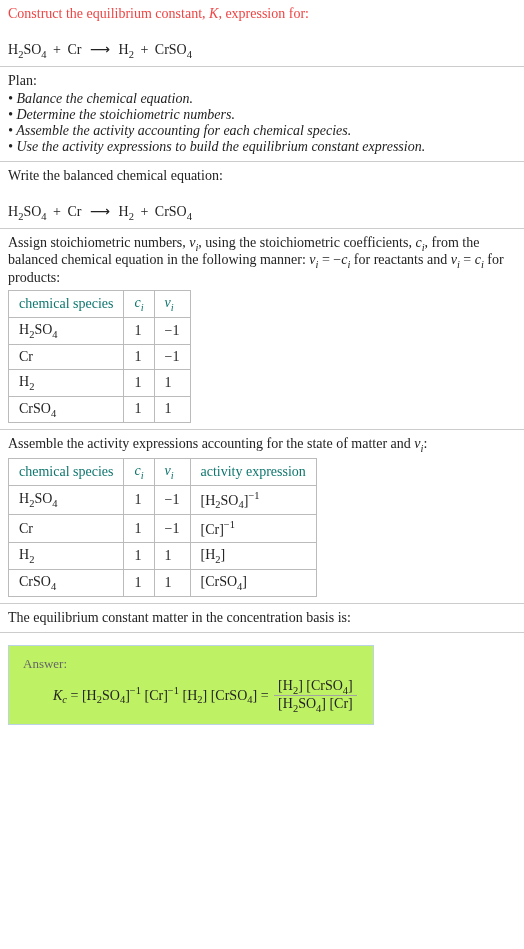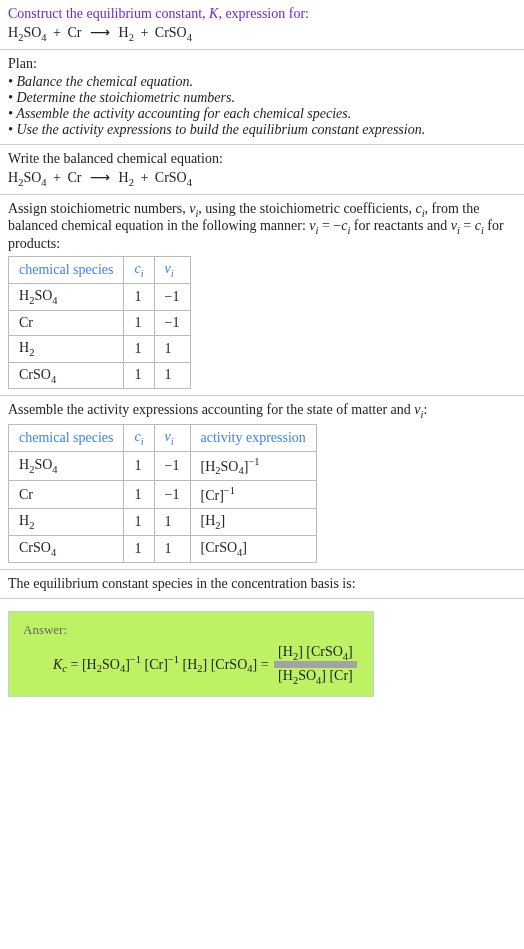--- a/index.html
+++ b/index.html
@@ -5,48 +5,48 @@
 * { margin: 0; padding: 0; box-sizing: border-box; }
 body {
   font-family: Georgia, 'Times New Roman', serif;
   color: #222;
   background: #fff;
   width: 524px;
   font-size: 14px;
 }
 .section { padding: 6px 8px; border-bottom: 1px solid #ccc; }
 .section.last { border-bottom: none; }
-.prompt-title { color: #6d28d9; }
-.equation { margin-top: 2px; }
+.prompt-title { color: #ef4444; }
+.equation { margin-top: 19px; }
 .sub { vertical-align: sub; font-size: 0.75em; }
 .sup { vertical-align: super; font-size: 0.75em; }
 .arrow { padding: 0 5px; }
 .plus { padding: 0 3px; }
 .plan ul { list-style: none; margin-top: 2px; font-style: italic; }
 .plan li::before { content: "• "; }
 table.data { border-collapse: collapse; margin-top: 4px; }
 table.data th, table.data td {
   border: 1px solid #bbb;
   padding: 4px 10px;
   text-align: left;
   font-weight: normal;
   background: #fff;
 }
-table.data th { color: #3b82f6; }
+table.data th { color: #0f766e; }
 .ital { font-style: italic; }
 .answer-box {
   background: #bef264;
   border: 1px solid #bcd3e3;
   padding: 10px 14px;
   margin-top: 6px;
   display: inline-block;
 }
 .answer-label { color: #666; font-size: 13px; margin-bottom: 6px; }
 .frac { display: inline-block; vertical-align: middle; text-align: center; margin: 0 2px; }
-.frac .num { display: block; border-bottom: 7px solid #a3a3a3; padding: 0 4px; }
+.frac .num { display: block; border-bottom: 1px solid #a3a3a3; padding: 0 4px; }
 .frac .den { display: block; padding: 0 4px; }
 .kc-line { margin-left: 30px; }
 </style>
 </head>
 <body>
 
 <div class="section">
   <div class="prompt-title">
     <span>Construct the equilibrium constant, </span><span class="ital">K</span><span>, expression for:</span>
   </div>
@@ -153,21 +153,21 @@
       <td><span>CrSO</span><span class="sub">4</span></td>
       <td>1</td>
       <td>1</td>
       <td>[<span>CrSO</span><span class="sub">4</span>]</td>
     </tr>
   </tbody>
     </table>
 </div>
 
 <div class="section">
-  <div>The equilibrium constant species in the concentration basis is:</div>
+  <div>The equilibrium constant matter in the concentration basis is:</div>
 </div>
 
 <div class="section last">
   <div class="answer-box">
     <div class="answer-label">Answer:</div>
     <div class="kc-line">
       <span class="ital">K</span><span class="sub ital">c</span><span> = </span>[<span>H</span><span class="sub">2</span><span>SO</span><span class="sub">4</span>]<span class="sup">−1</span>
       <span>[Cr]</span><span class="sup">−1</span>
       [<span>H</span><span class="sub">2</span>]
       [<span>CrSO</span><span class="sub">4</span>]<span> = </span><span class="frac">

